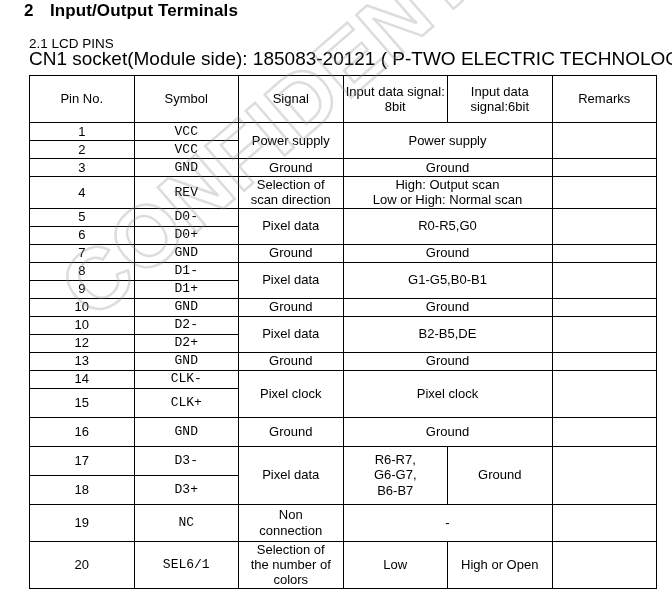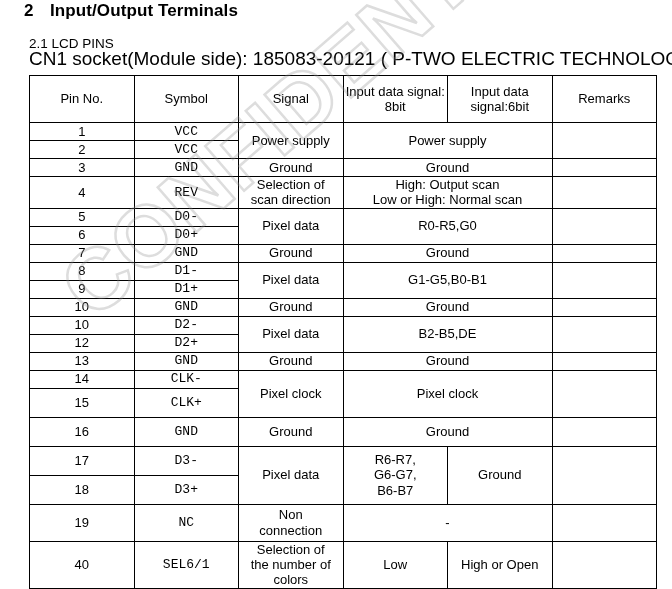--- a/index.html
+++ b/index.html
@@ -290,21 +290,21 @@
           <td class="c-sym">NC</td>
           <td class="c-sig left-align twoline">
             <div>Non</div>
             <div>connection</div>
           </td>
           <td colspan="2">-</td>
           <td class="c-rem"></td>
         </tr>
 
         <tr class="r-h44">
-          <td class="c-pin">40</td>
+          <td class="c-pin">20</td>
           <td class="c-sym">SEL6/1</td>
           <td class="c-sig left-align twoline">
             <div>Selection of</div>
             <div>the number of</div>
             <div>colors</div>
           </td>
           <td class="c-8bit">Low</td>
           <td class="c-6bit">High or Open</td>
           <td class="c-rem"></td>
         </tr>

